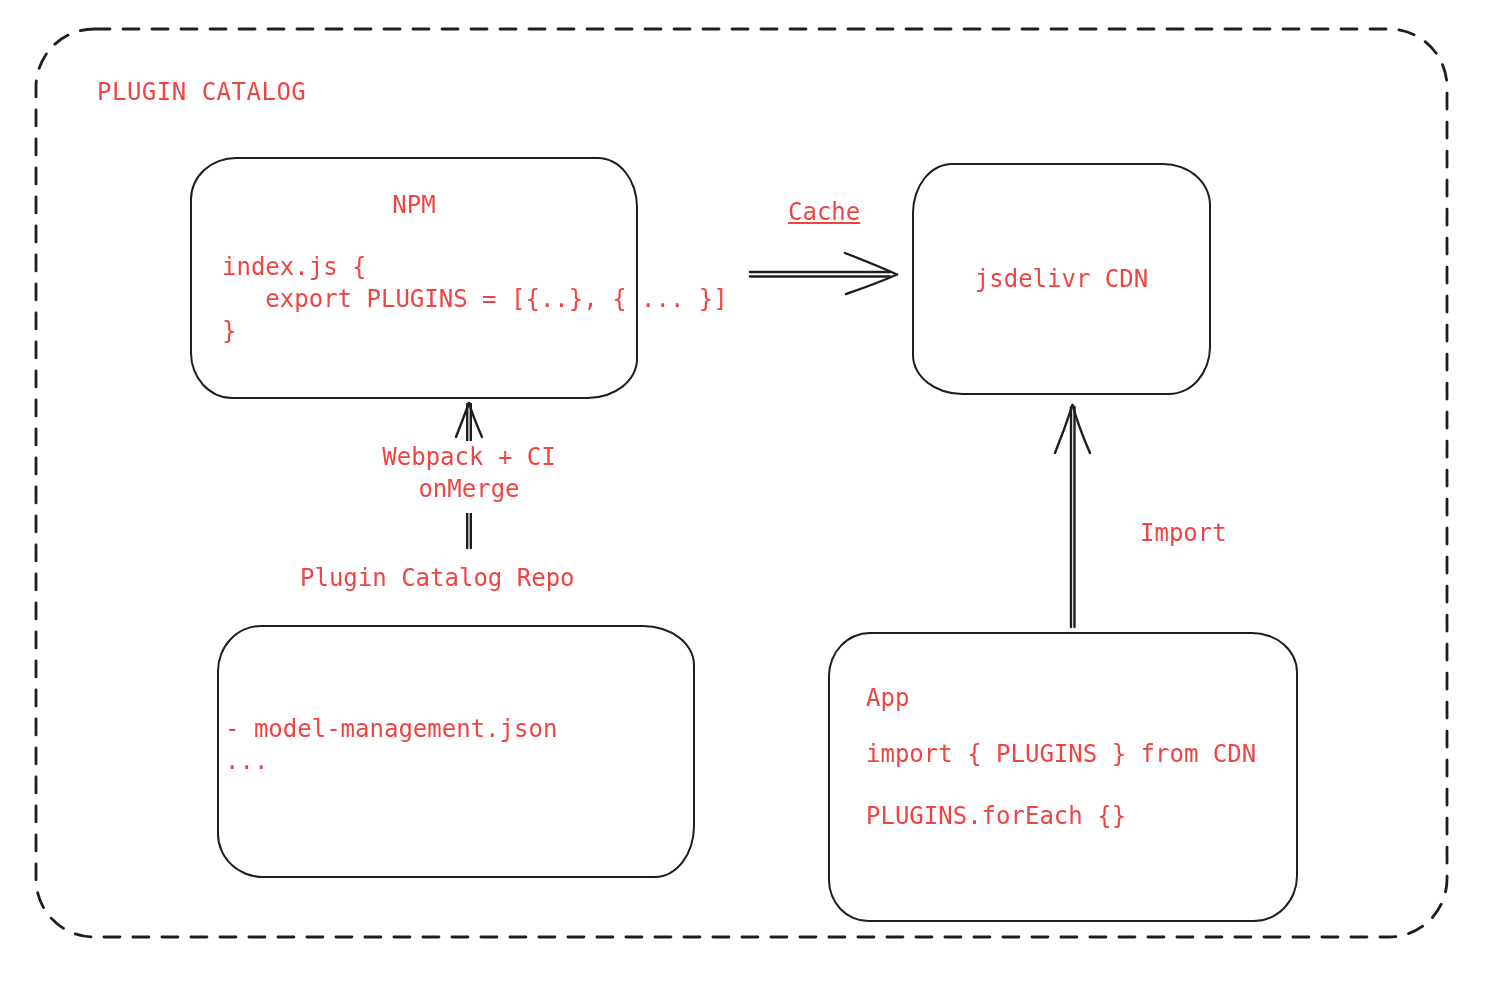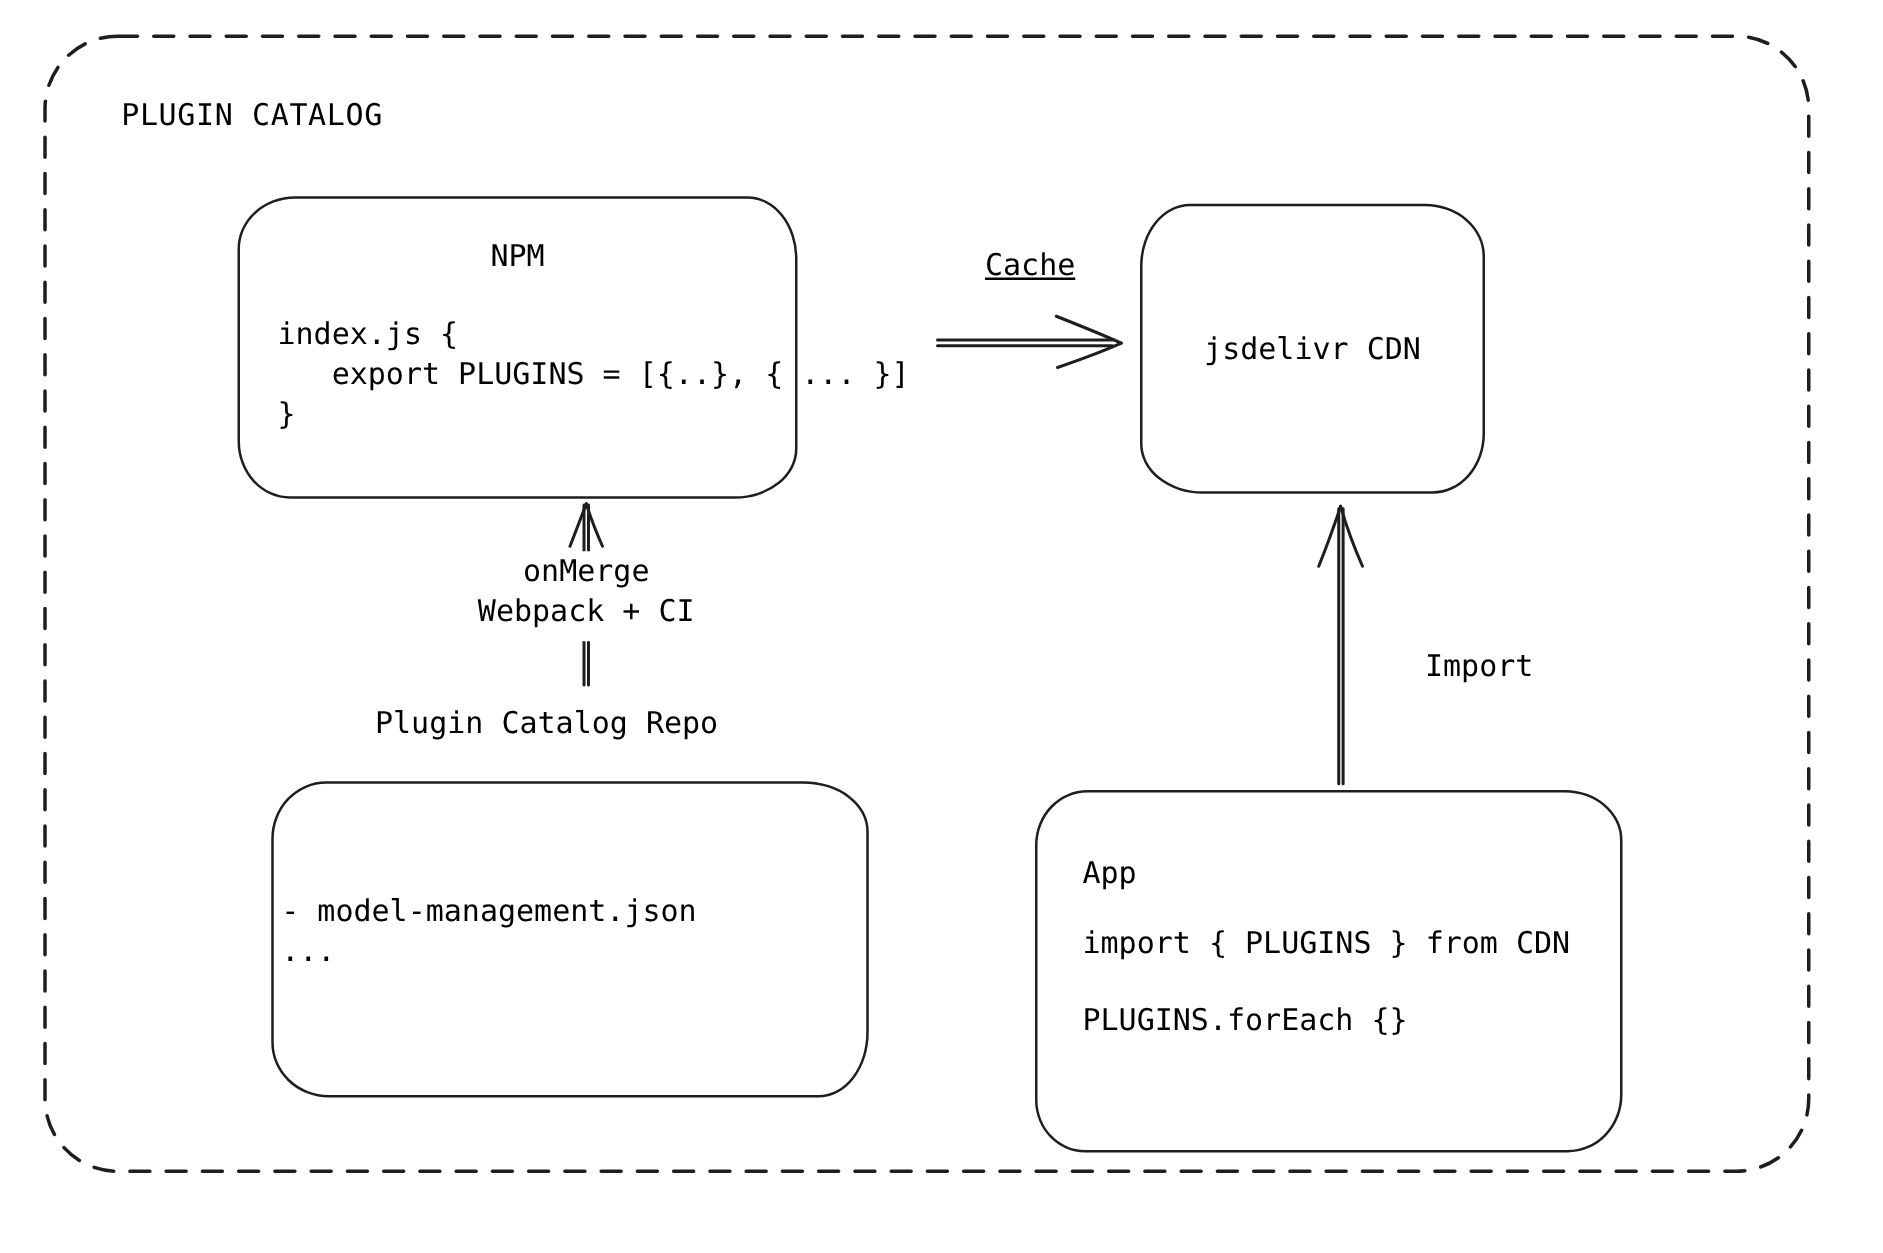--- a/index.html
+++ b/index.html
@@ -17,21 +17,21 @@
   }
   svg.overlay {
     position: absolute; left: 0; top: 0;
     width: 1506px; height: 1002px;
     z-index: 2;
   }
   .txt {
     font-size: 24px;
     line-height: 32px;
     white-space: pre;
-    color: #000000;
+    color: #ef4444;
   }
   .diagram-title {
     position: absolute; left: 97px; top: 76px;
     letter-spacing: 0.5px;
     z-index: 3;
   }
   .box {
     position: absolute;
     background: #ffffff;
     border: 2.6px solid #1e1e1e;
@@ -40,21 +40,21 @@
   .box-npm {
     left: 190px; top: 157px; width: 448px; height: 242px;
     border-radius: 46px 40px 50px 42px / 42px 50px 40px 46px;
   }
   .box-npm .node-title {
     position: absolute; left: 0; top: 30px; width: 100%;
     text-align: center;
   }
   .box-npm .code-block { position: absolute; left: 30px; top: 92px; }
   .box-cdn {
-    left: 912px; top: 163px; width: 276px; height: 232px;
+    left: 912px; top: 163px; width: 299px; height: 232px;
     border-radius: 40px 48px 42px 50px / 50px 42px 48px 40px;
     display: flex; align-items: center; justify-content: center;
   }
   .box-repo {
     left: 217px; top: 625px; width: 478px; height: 253px;
     border-radius: 44px 52px 40px 46px / 46px 40px 52px 44px;
   }
   .box-repo .file-list { position: absolute; left: 6px; top: 86px; }
   .box-app {
     left: 828px; top: 632px; width: 470px; height: 290px;
@@ -116,22 +116,22 @@
     </div>
   </div>
 
   <div class="box box-cdn">
     <div class="txt">jsdelivr CDN</div>
   </div>
 
   <div class="txt edge-label cache-label">Cache</div>
 
   <div class="edge-label webpack-label">
+    <div class="txt">Webpack + CI</div>
     <div class="txt">onMerge</div>
-    <div class="txt">Webpack + CI</div>
   </div>
 
   <div class="txt edge-label import-label">Import</div>
 
   <div class="txt repo-label">Plugin Catalog Repo</div>
   <div class="box box-repo">
     <div class="file-list">
       <div class="txt">- model-management.json</div>
       <div class="txt">...</div>
     </div>

